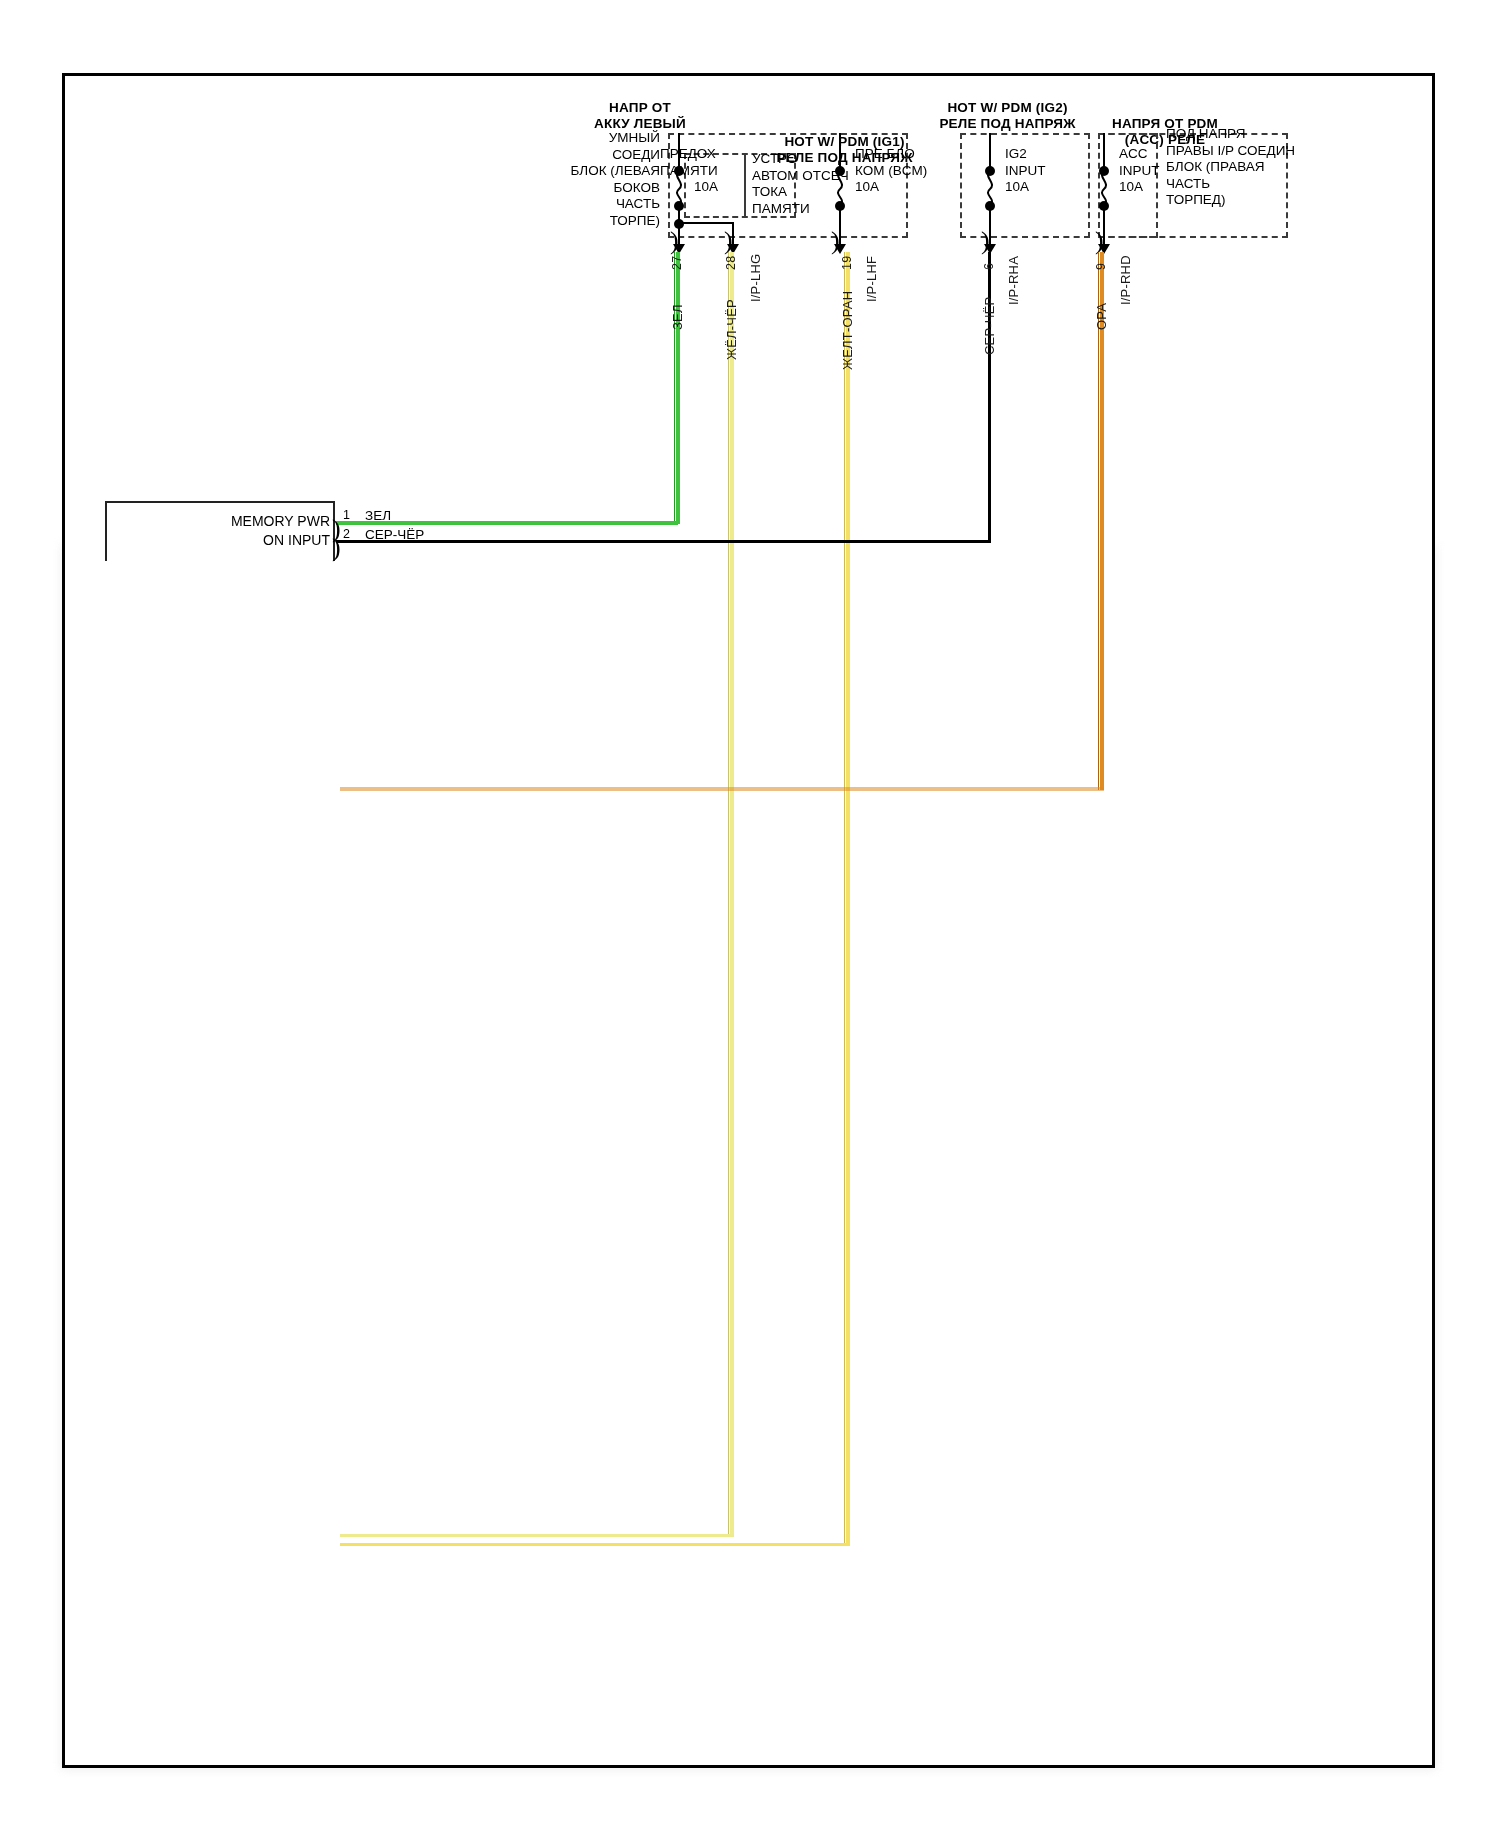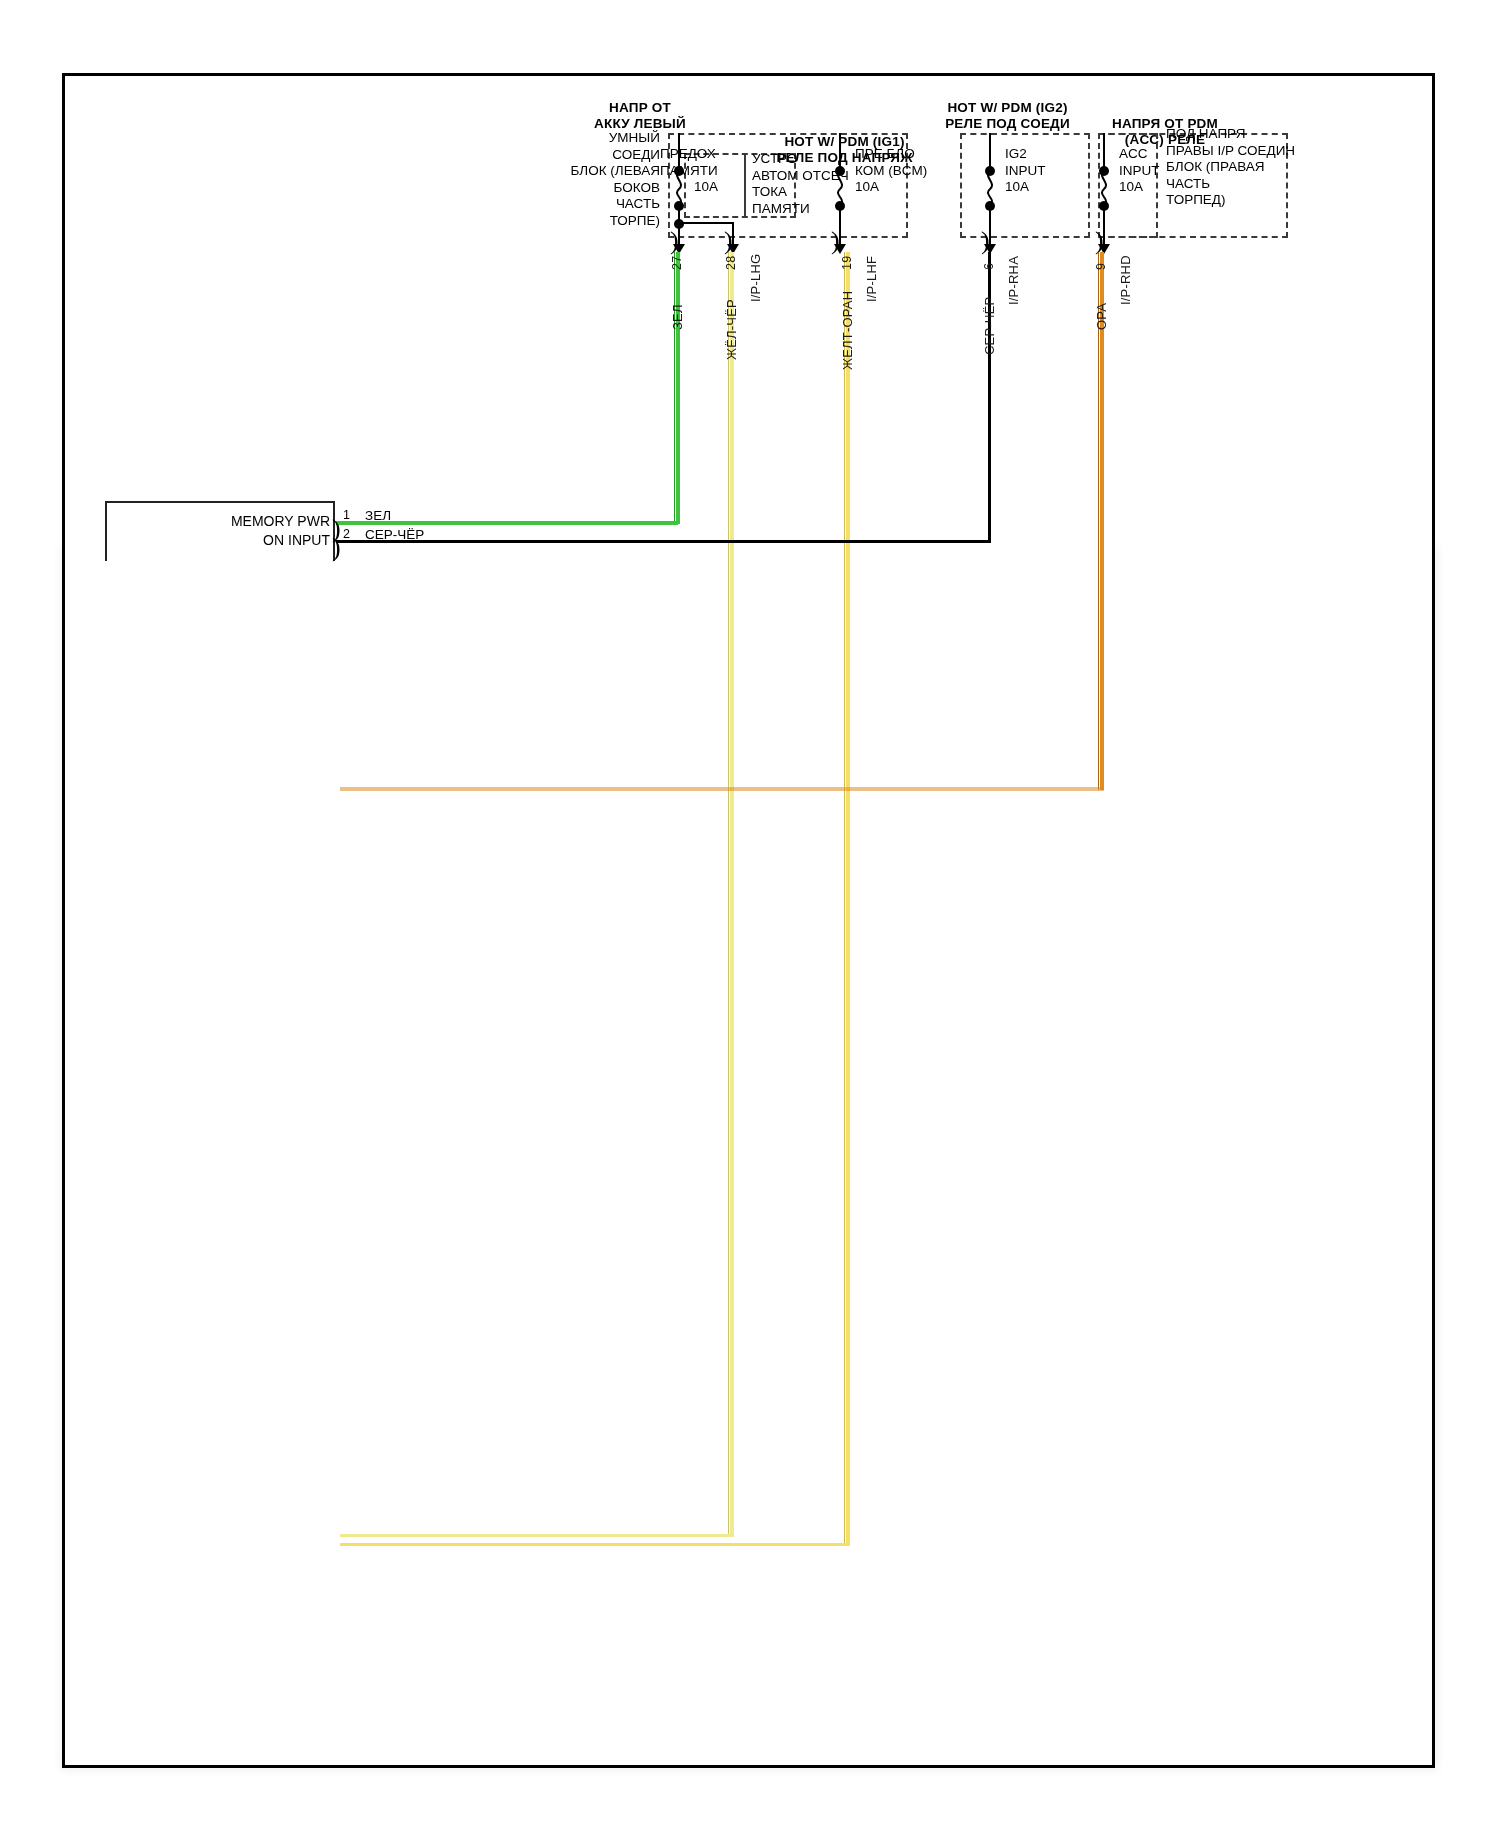--- a/index.html
+++ b/index.html
@@ -355,21 +355,21 @@
 
   <div class="frame-outer"></div>
 
   <div class="src-head" style="left:560px; top:100px; width:160px;">НАПР ОТ
 АККУ ЛЕВЫЙ</div>
 
   <div class="src-head" style="left:752px; top:100px; width:185px;margin-top:34px;">HOT W/ PDM (IG1)
 РЕЛЕ ПОД НАПРЯЖ</div>
 
   <div class="src-head" style="left:915px; top:100px; width:185px;">HOT W/ PDM (IG2)
-РЕЛЕ ПОД СОЕДИ</div>
+РЕЛЕ ПОД НАПРЯЖ</div>
 
   <div class="src-head" style="left:1075px; top:116px; width:180px;">НАПРЯ ОТ PDM
 (ACC) РЕЛЕ</div>
 
   <div class="blk-cap cap-left" style="left:560px; top:130px; width:100px;">УМНЫЙ
 СОЕДИ
 БЛОК (ЛЕВАЯ
 БОКОВ
 ЧАСТЬ
 ТОРПЕ)</div>

